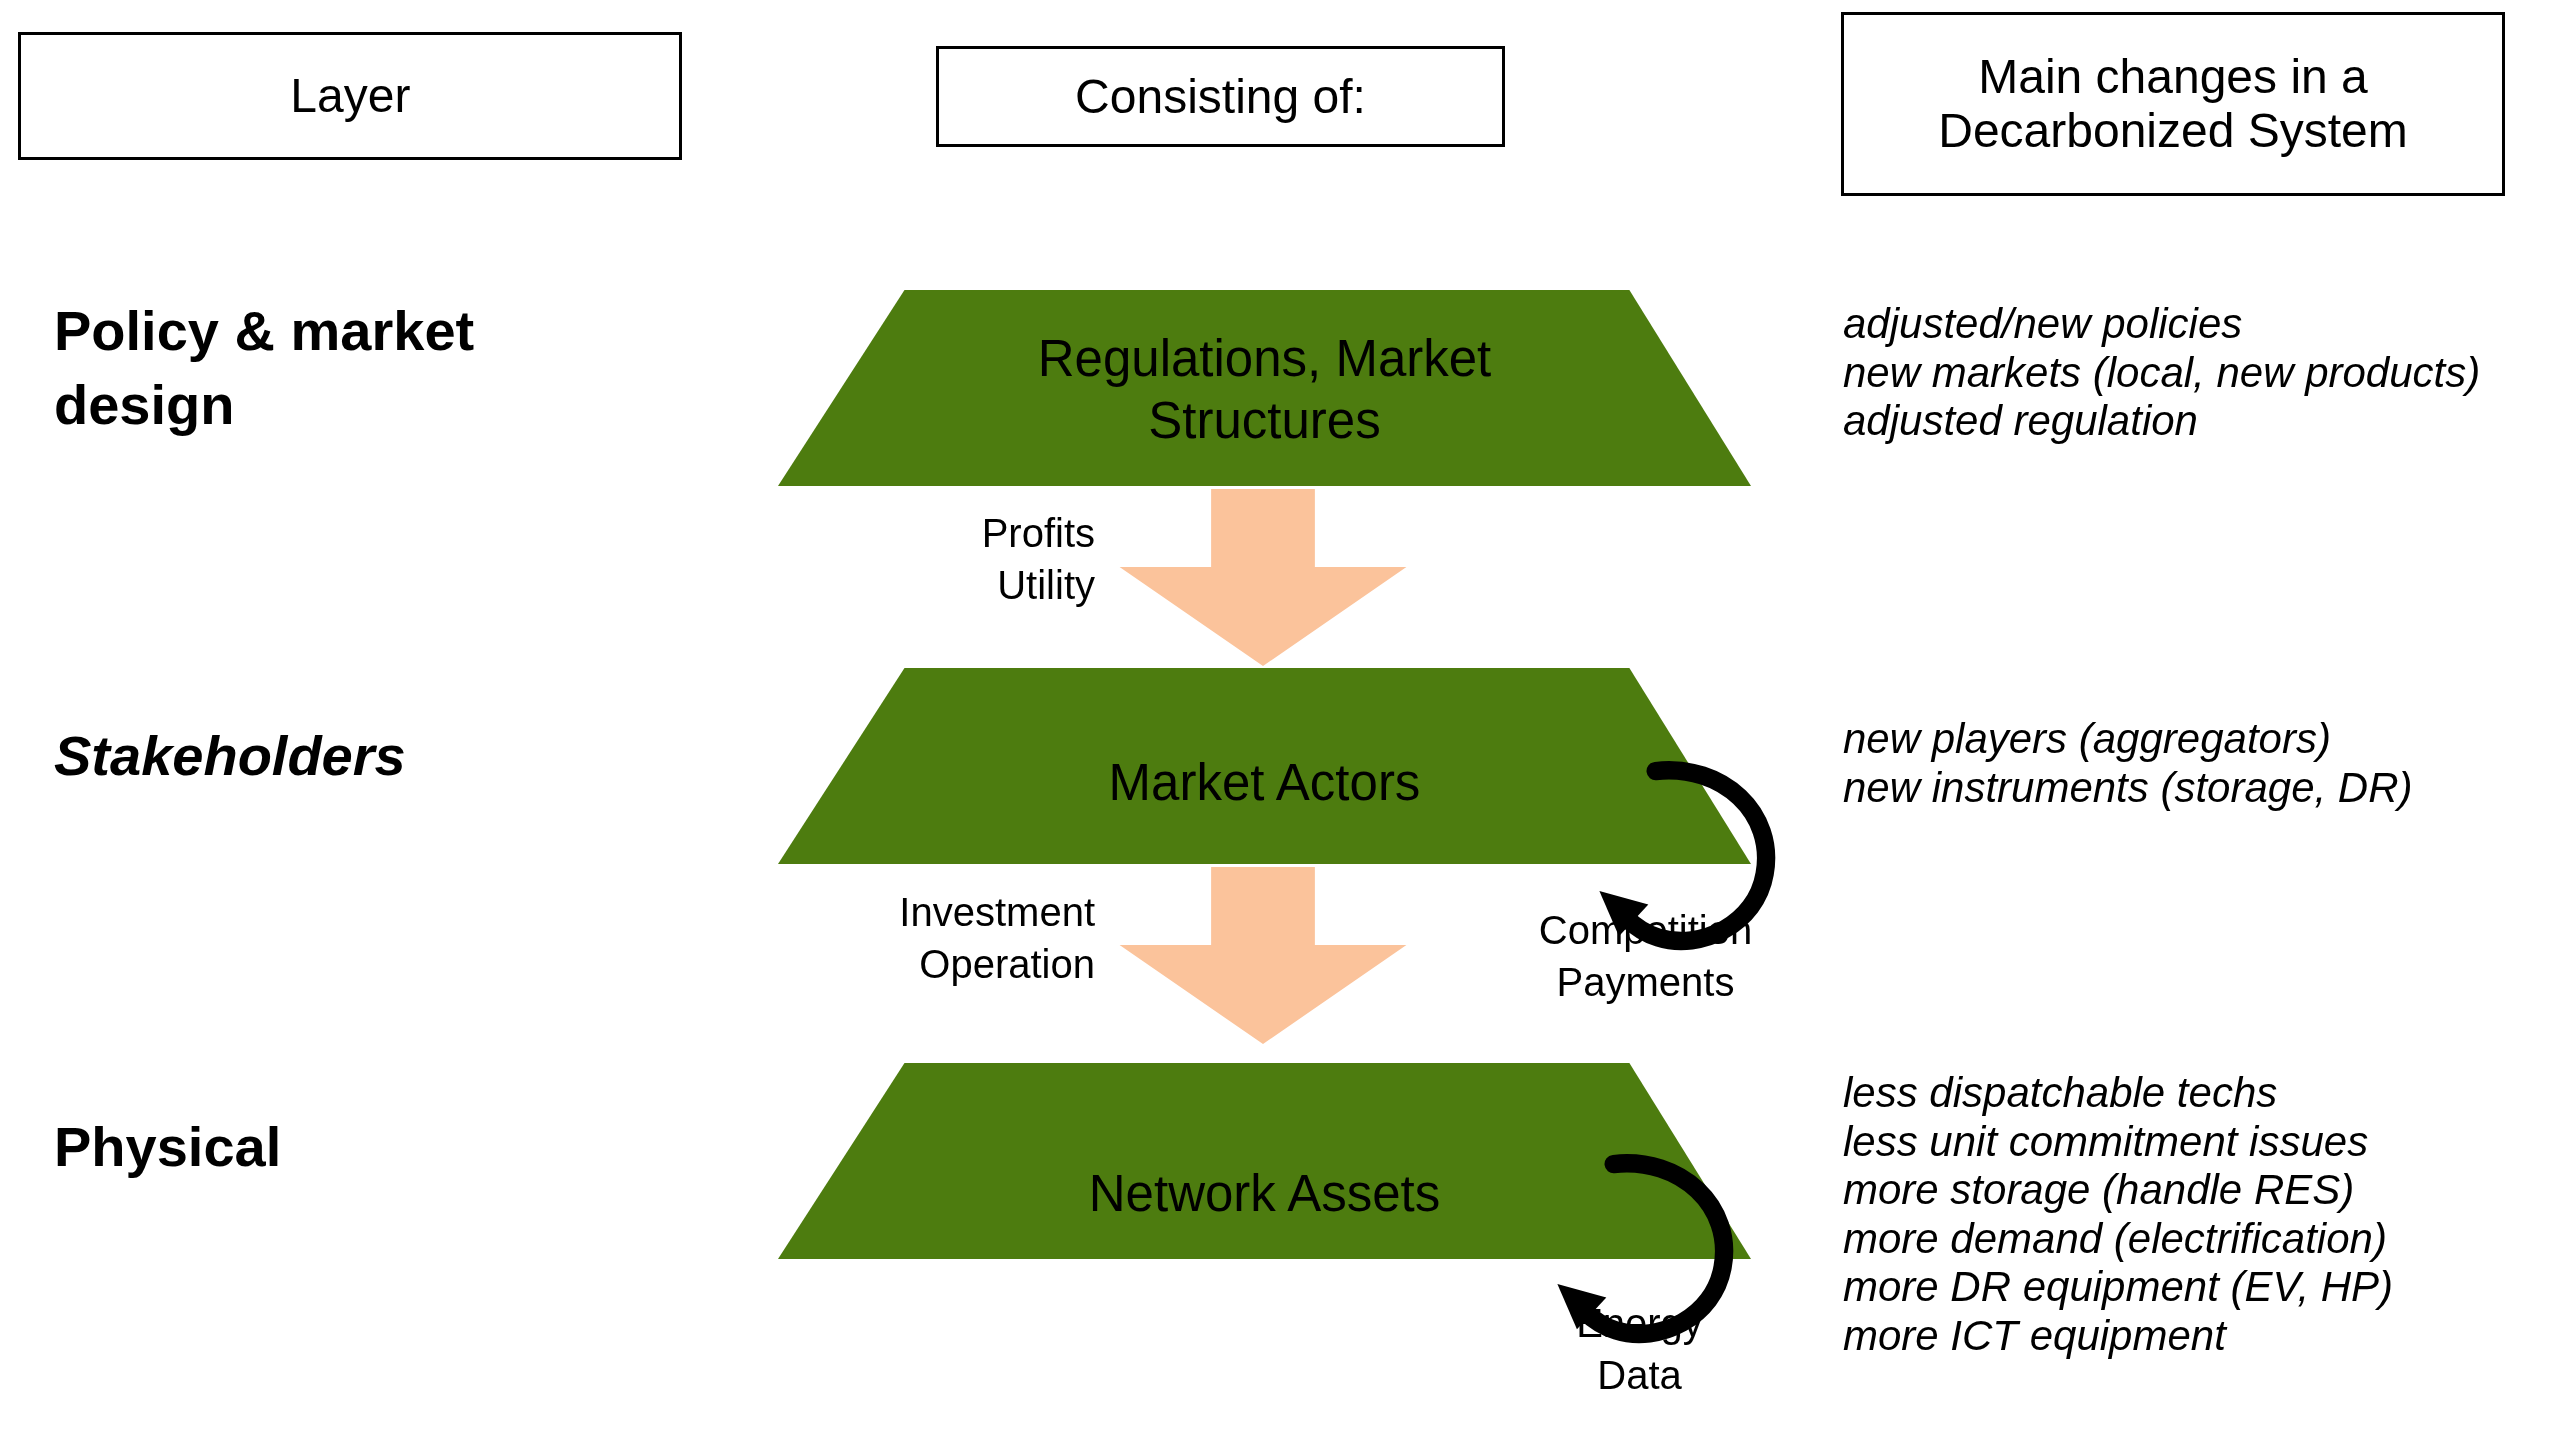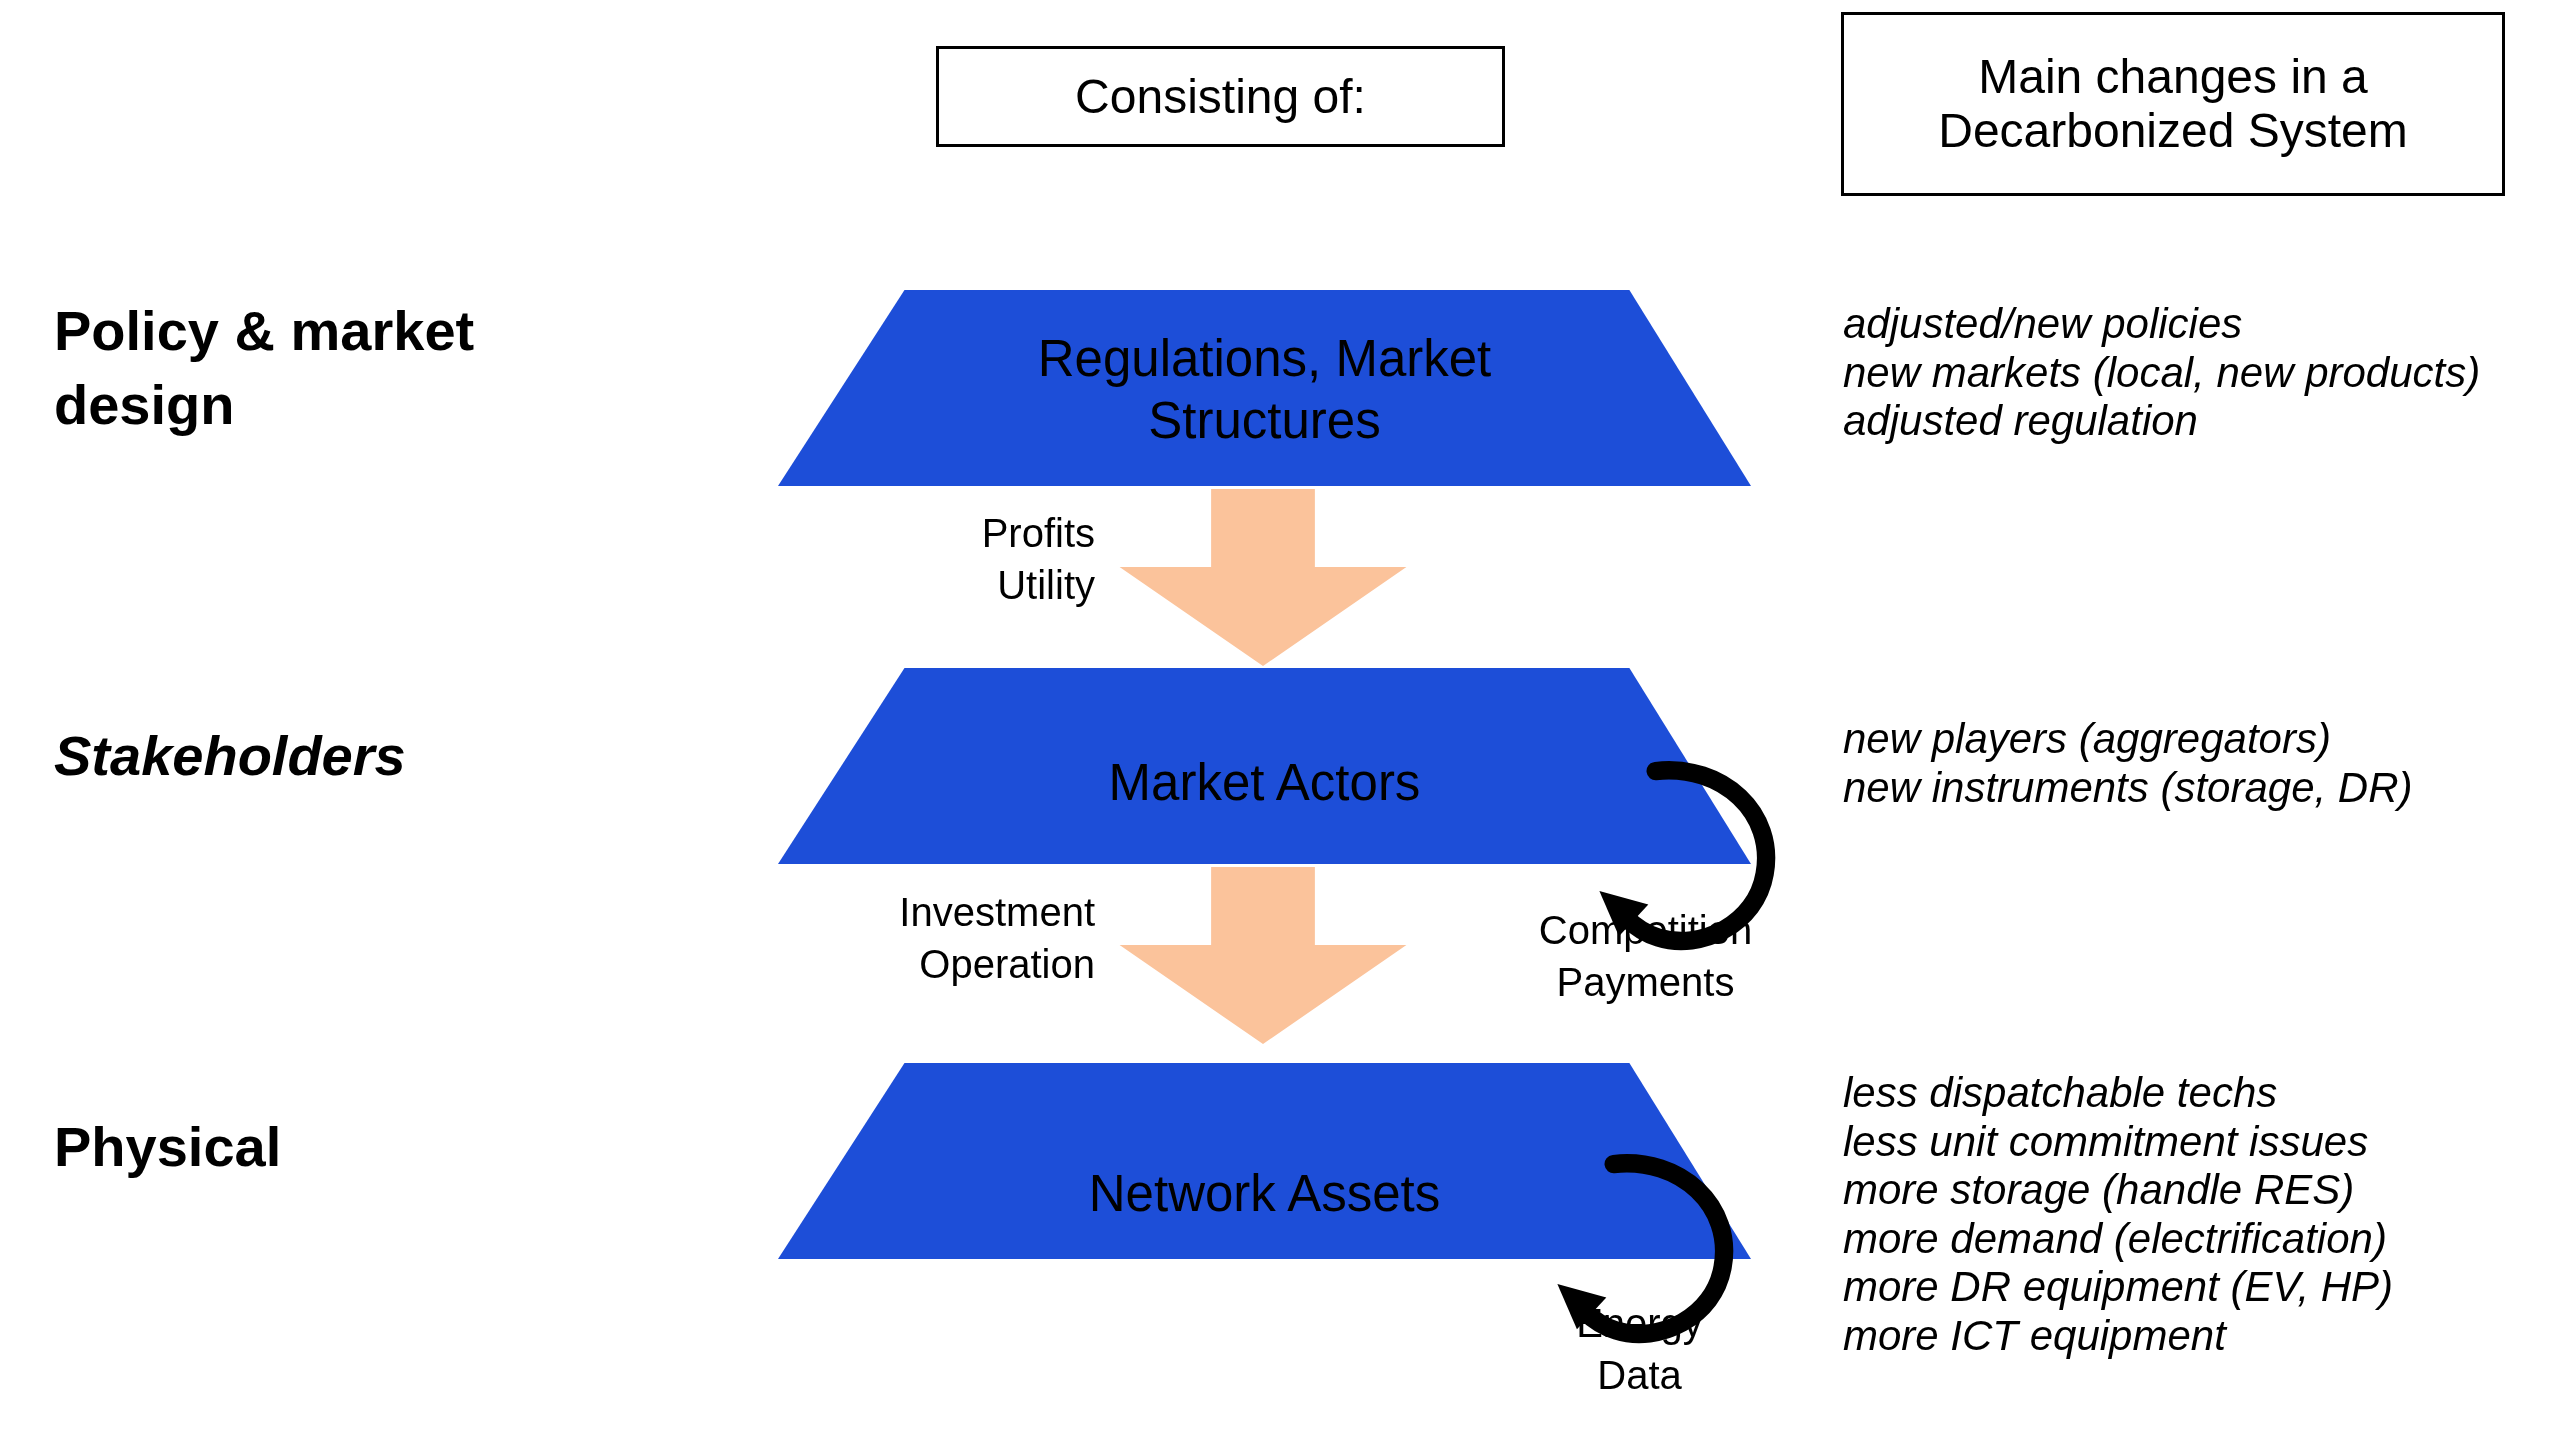--- a/index.html
+++ b/index.html
@@ -46,21 +46,21 @@
     color: #000000;
     text-align: left;
   }
   #layer-1 { left: 54px; top: 294px;  width: 673px; }
   #layer-2 { left: 54px; top: 719px; width: 673px; font-style: italic; }
   #layer-3 { left: 54px; top: 1110px; width: 673px; }
 
   
   .trapezoid {
     position: absolute;
-    background: #1d4ed8;
+    background: #4d7c0f;
     display: flex;
     align-items: center;
     justify-content: center;
   }
   .trap-label {
     position: absolute;
     width: 100%;
     text-align: center;
     font-size: 51px;
     line-height: 1.22;
@@ -127,20 +127,23 @@
   .change-list div { white-space: nowrap; font-style: italic; }
   #changes-1 { left: 1843px; top: 300px;  width: 728px; }
   #changes-2 { left: 1843px; top: 715px; width: 728px; }
   #changes-3 { left: 1843px; top: 1069px; width: 728px; }
 </style>
 </head>
 <body>
 
 <div id="canvas">
 
+  <div class="hdr-box" id="hdr-layer">
+    <span>Layer</span>
+  </div>
 
   <div class="hdr-box" id="hdr-consisting">
     <span>Consisting of:</span>
   </div>
 
   <div class="hdr-box" id="hdr-main">
     <span>
       <span>Main changes in a</span><br>
       <span>Decarbonized System</span>
     </span>

